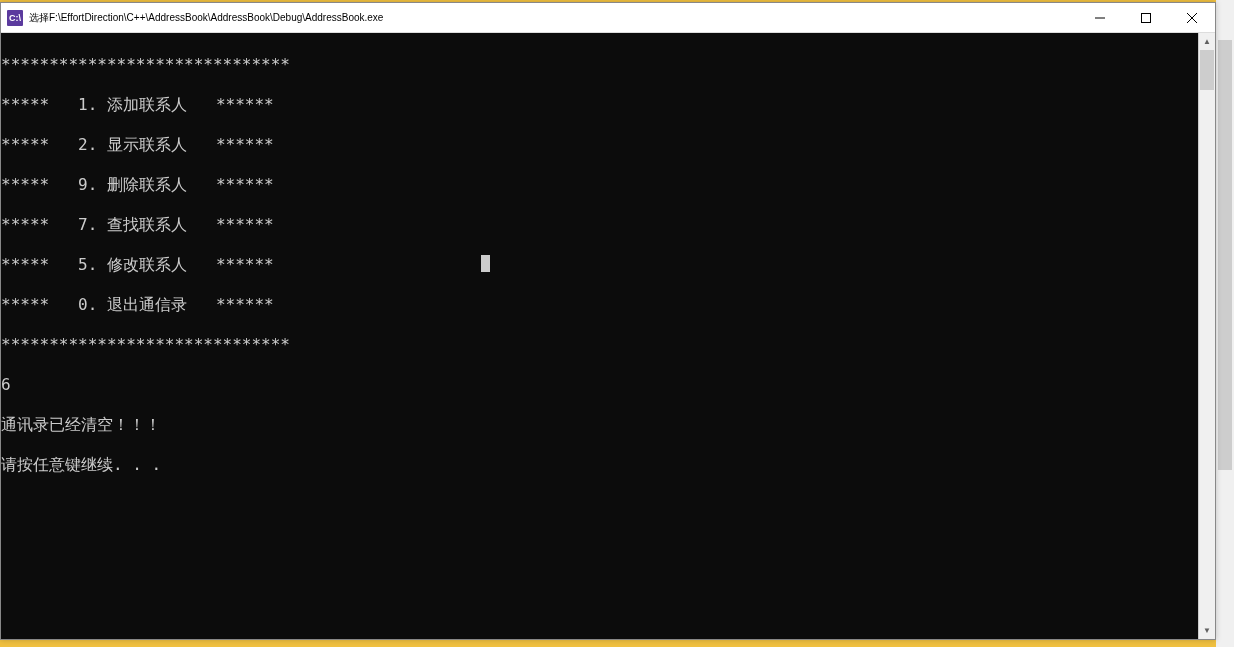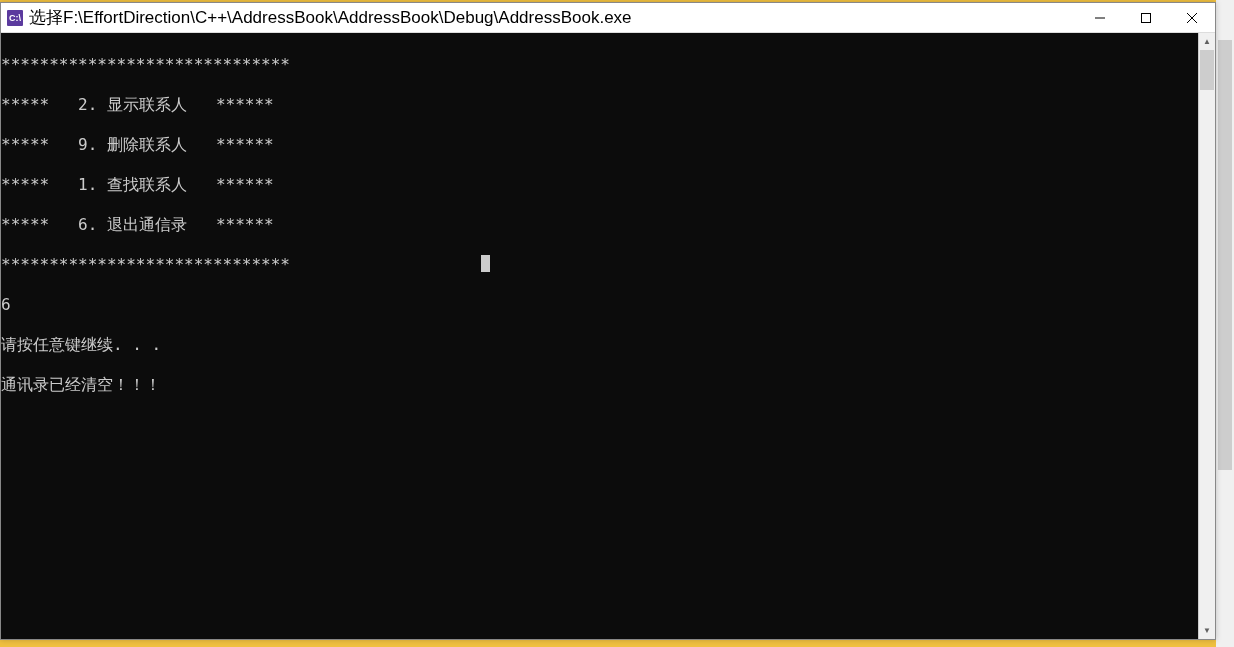--- a/index.html
+++ b/index.html
@@ -43,21 +43,21 @@
       color: #fff;
       font-size: 9px;
       font-weight: bold;
       display: flex;
       align-items: center;
       justify-content: center;
       margin-right: 6px;
       border-radius: 1px;
     }
     .title-text {
-      font-size: 17px;
+      font-size: 10px;
       color: #000;
       flex: 1;
       white-space: nowrap;
       overflow: hidden;
     }
     .win-controls {
       display: flex;
       height: 100%;
     }
     .win-btn {
@@ -177,28 +177,30 @@
             <line x1="0" y1="0" x2="10" y2="10"></line>
             <line x1="10" y1="0" x2="0" y2="10"></line>
           </svg>
       </div>
     </div>
   </div>
 
   <div class="console-wrap">
     <div class="console">
 <span class="line">******************************</span>
+<span class="line"><span>*****</span>   <span>1. 添加联系人</span>   <span>******</span></span>
 <span class="line"><span>*****</span>   <span>2. 显示联系人</span>   <span>******</span></span>
 <span class="line"><span>*****</span>   <span>9. 删除联系人</span>   <span>******</span></span>
-<span class="line"><span>*****</span>   <span>1. 查找联系人</span>   <span>******</span></span>
-<span class="line"><span>*****</span>   <span>6. 退出通信录</span>   <span>******</span></span>
+<span class="line"><span>*****</span>   <span>7. 查找联系人</span>   <span>******</span></span>
+<span class="line"><span>*****</span>   <span>5. 修改联系人</span>   <span>******</span></span>
+<span class="line"><span>*****</span>   <span>0. 退出通信录</span>   <span>******</span></span>
 <span class="line">******************************</span>
 <span class="line">6</span>
+<span class="line">通讯录已经清空！！！</span>
 <span class="line">请按任意键继续. . .</span>
-<span class="line">通讯录已经清空！！！</span>
       <div class="cursor"></div>
     </div>
     <div class="vscroll">
       <div class="arrow up">▲</div>
       <div class="thumb"></div>
       <div class="arrow down">▼</div>
     </div>
   </div>
 </div>
 

